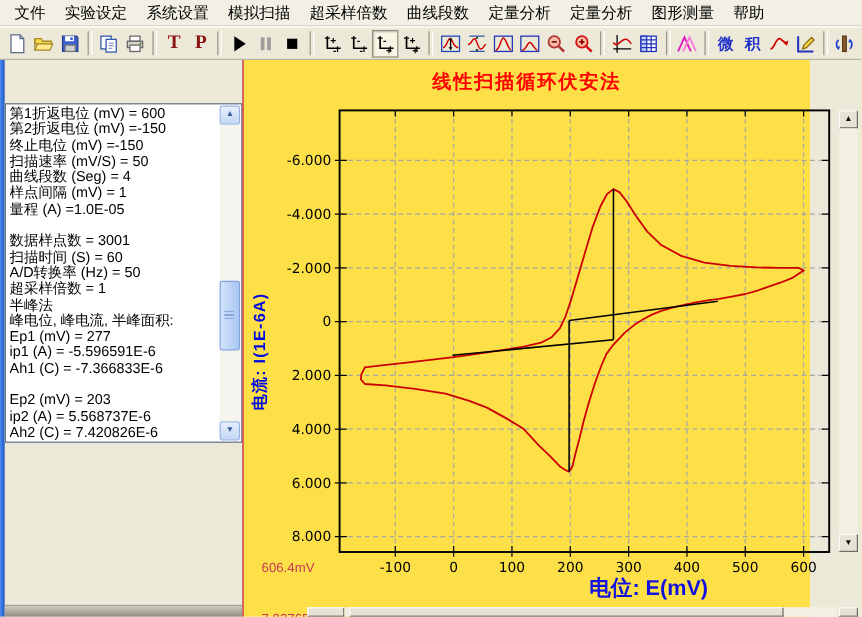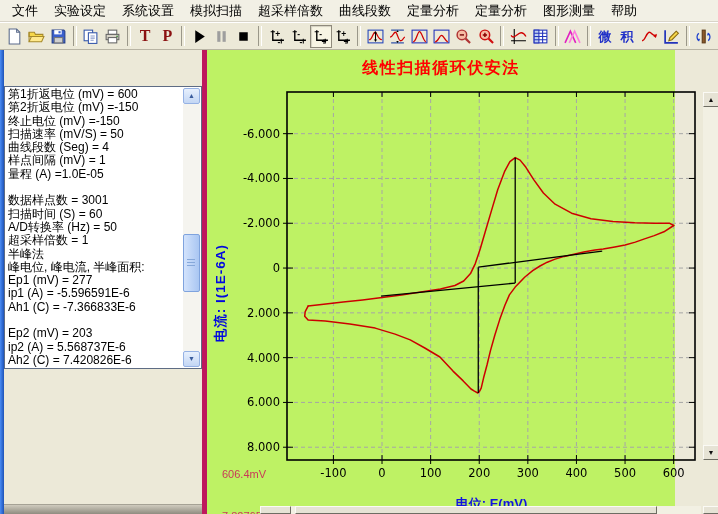--- a/index.html
+++ b/index.html
@@ -35,29 +35,29 @@
   
   .xp-scrollbar{position:absolute;top:1px;right:1px;bottom:1px;width:17px;display:flex;flex-direction:column;}
   .xp-btn{height:16px;background:linear-gradient(#E7F0FD,#C3D6F4);border:1px solid #96B2E4;border-radius:2px;
           color:#3A5C9C;font-size:7px;line-height:14px;text-align:center;box-sizing:border-box;}
   .xp-track{flex:1;background:#F5F4EF;position:relative;}
   .xp-thumb{position:absolute;left:0;right:0;top:130px;height:58px;border-radius:2px;
             background:linear-gradient(to right,#D3E3FC,#A9C6F2);border:1px solid #7FA3DE;box-sizing:border-box;}
   .xp-grip{position:absolute;left:3px;top:calc(50% - 4px);width:8px;height:9px;
            background:repeating-linear-gradient(#86A8DA 0 1px,transparent 1px 3px);}
   
-  .chart-pane{position:absolute;left:202px;top:50px;width:473px;height:464px;background:#bef264;
-              border-left:5px solid #be185d;box-sizing:border-box;}
+  .chart-pane{position:absolute;left:202px;top:50px;width:473px;height:464px;background:#fde047;
+              border-left:1px solid #be185d;box-sizing:border-box;}
   .chart-title{position:absolute;left:0;top:8px;width:100%;text-align:center;
                font-size:16px;font-weight:bold;letter-spacing:1.5px;color:#FF0000;}
   #plot{position:absolute;left:0;top:0;font-family:"DejaVu Sans",sans-serif;}
   .ylabel{position:absolute;left:-86px;top:234px;width:200px;height:18px;text-align:center;
           transform:rotate(-90deg);font-size:13.5px;font-weight:bold;color:#0008E0;letter-spacing:1px;}
-  .xlabel{position:absolute;left:182px;top:445px;width:205px;text-align:center;
-          font-size:13px;font-weight:bold;color:#1212E0;}
+  .xlabel{position:absolute;left:182px;top:428px;width:205px;text-align:right;
+          font-size:18px;font-weight:bold;color:#1212E0;}
   .readout{position:absolute;left:15px;font-size:11px;color:#C93A58;}
   .readout1{top:418px;}
   .readout2{top:433px;margin-top:27px;}
   
   .vscroll{position:absolute;left:496px;top:42px;width:16px;height:368px;display:flex;flex-direction:column;}
   .c-btn{height:15px;background:#E6E3D5;border:1px solid;border-color:#FBFAF5 #6E6D63 #6E6D63 #FBFAF5;
          font-size:7px;line-height:13px;text-align:center;color:#111;box-sizing:border-box;}
   .c-track{flex:1;background:#F2F0E3;}
   .hpiece{position:absolute;top:456px;height:8px;box-sizing:border-box;}
   .hbtn{background:#E6E3D5;border:1px solid;border-color:#FBFAF5 #6E6D63 #6E6D63 #FBFAF5;}

